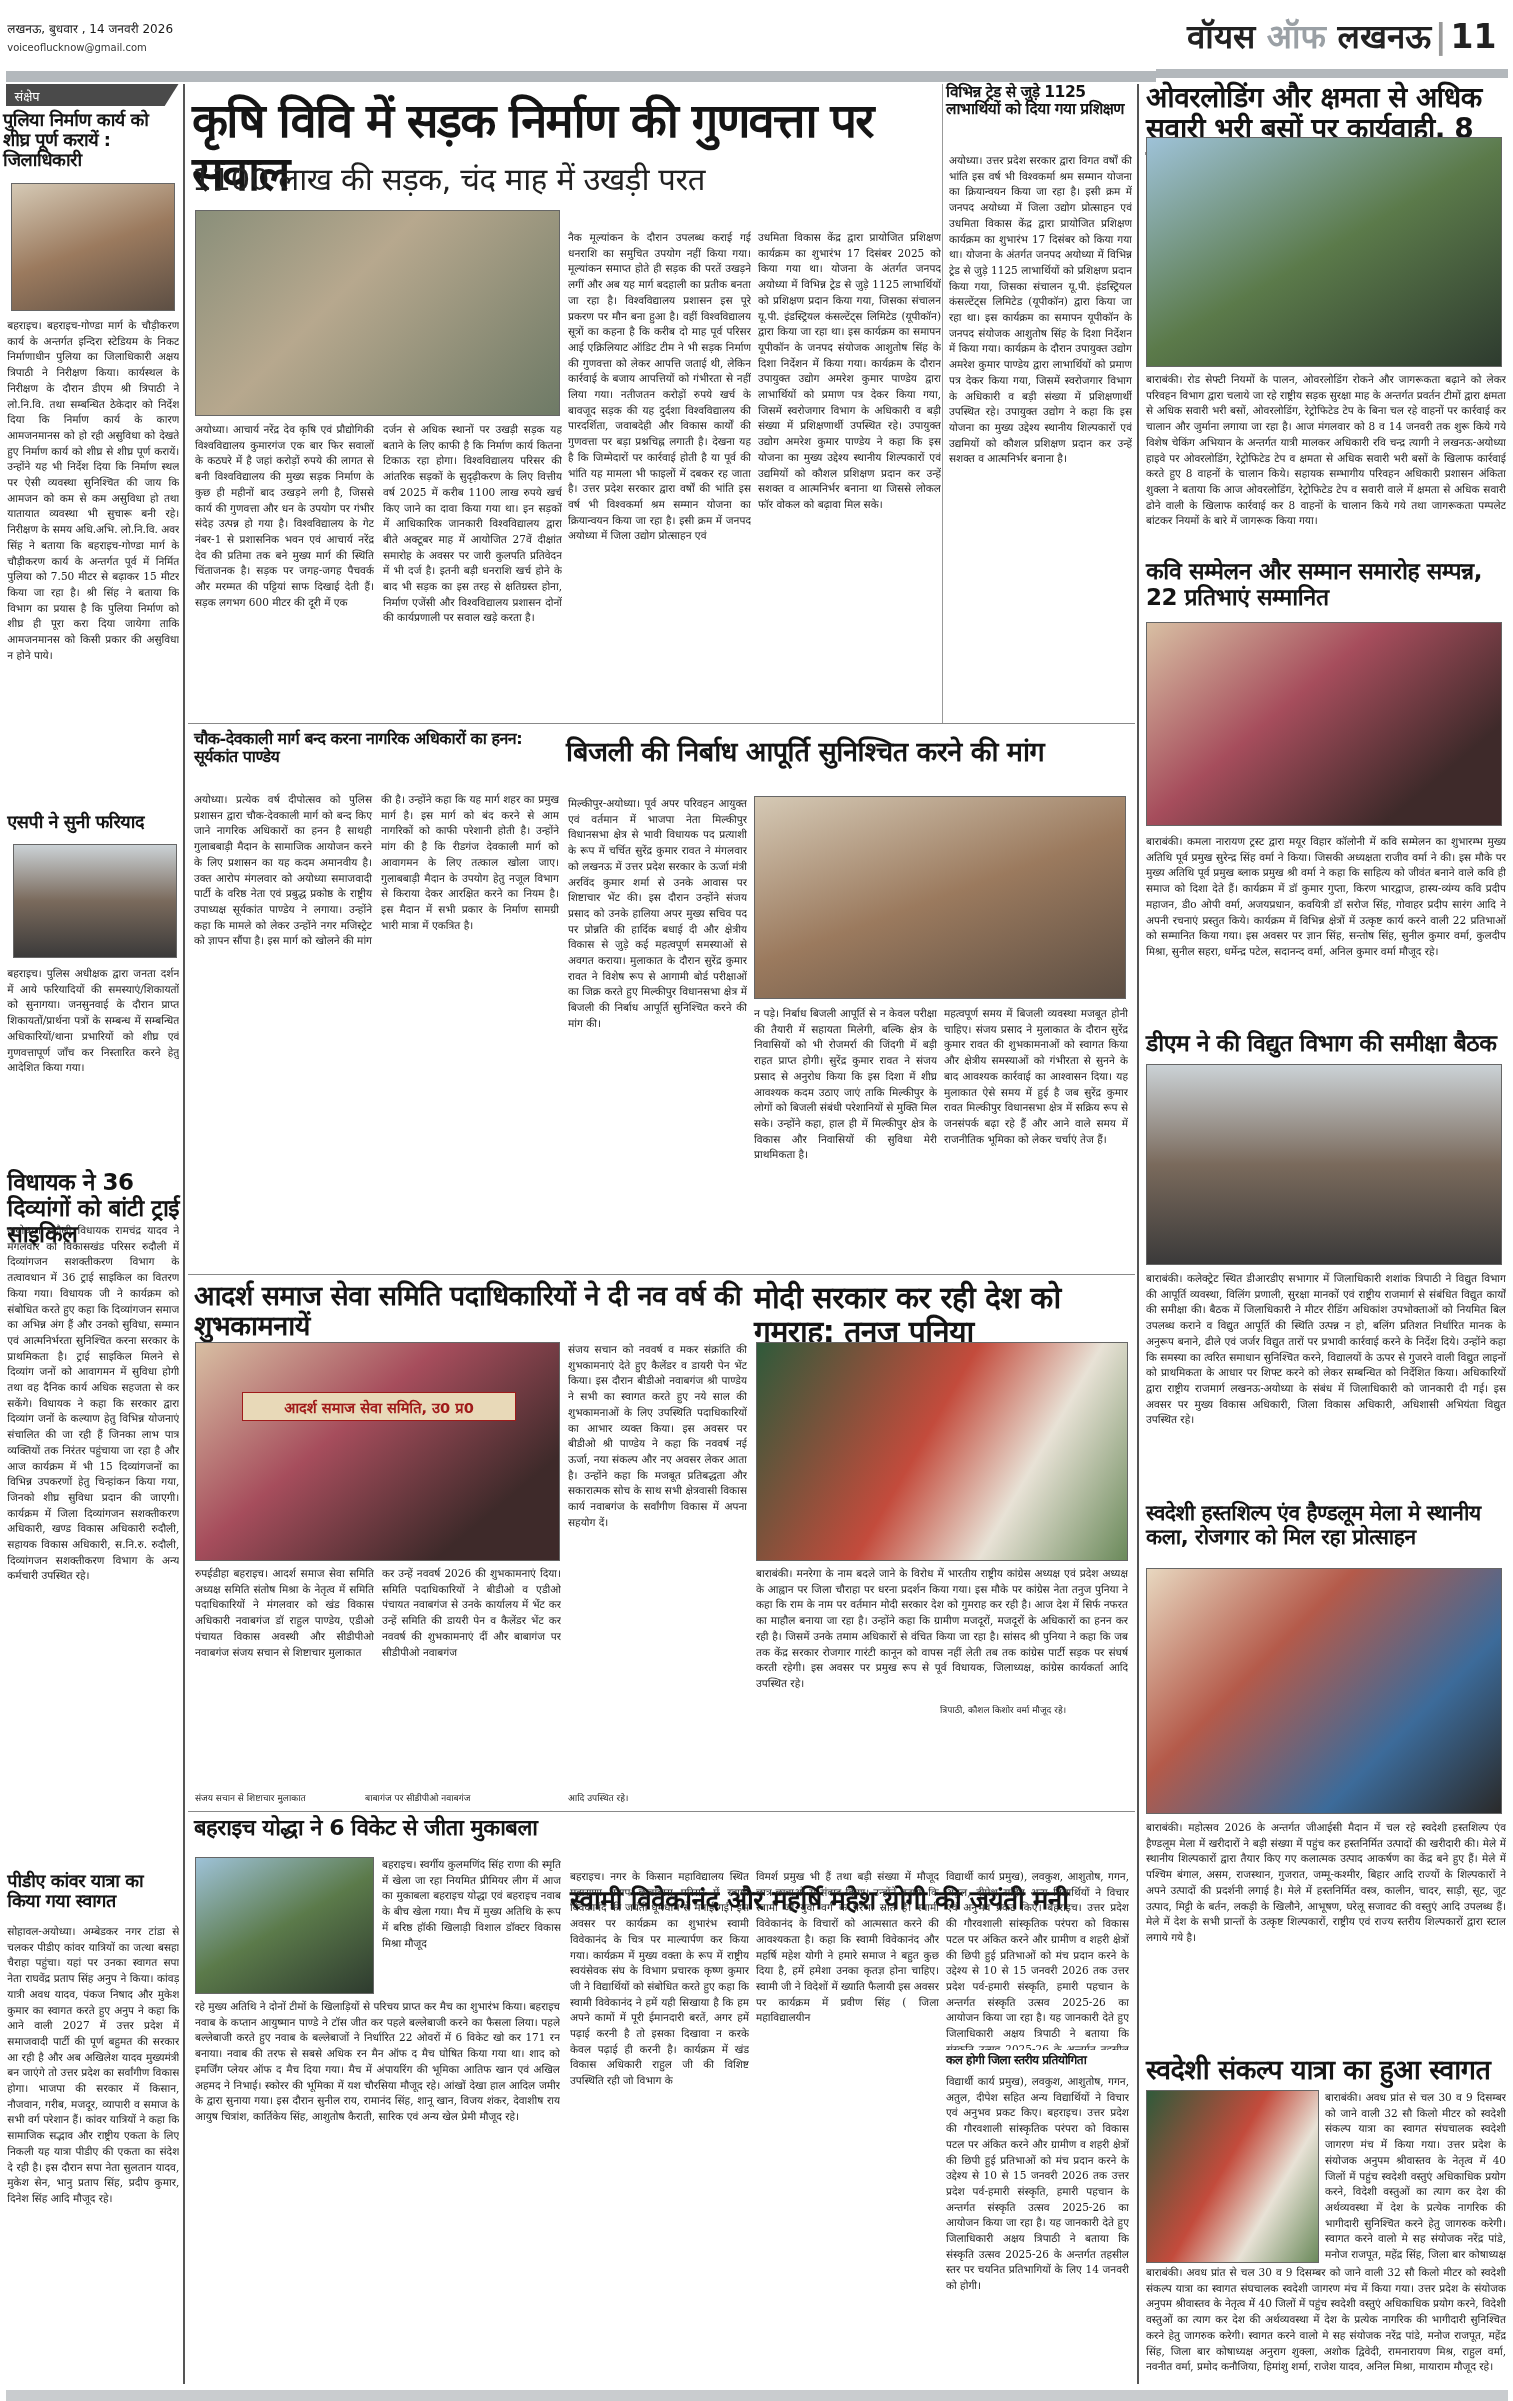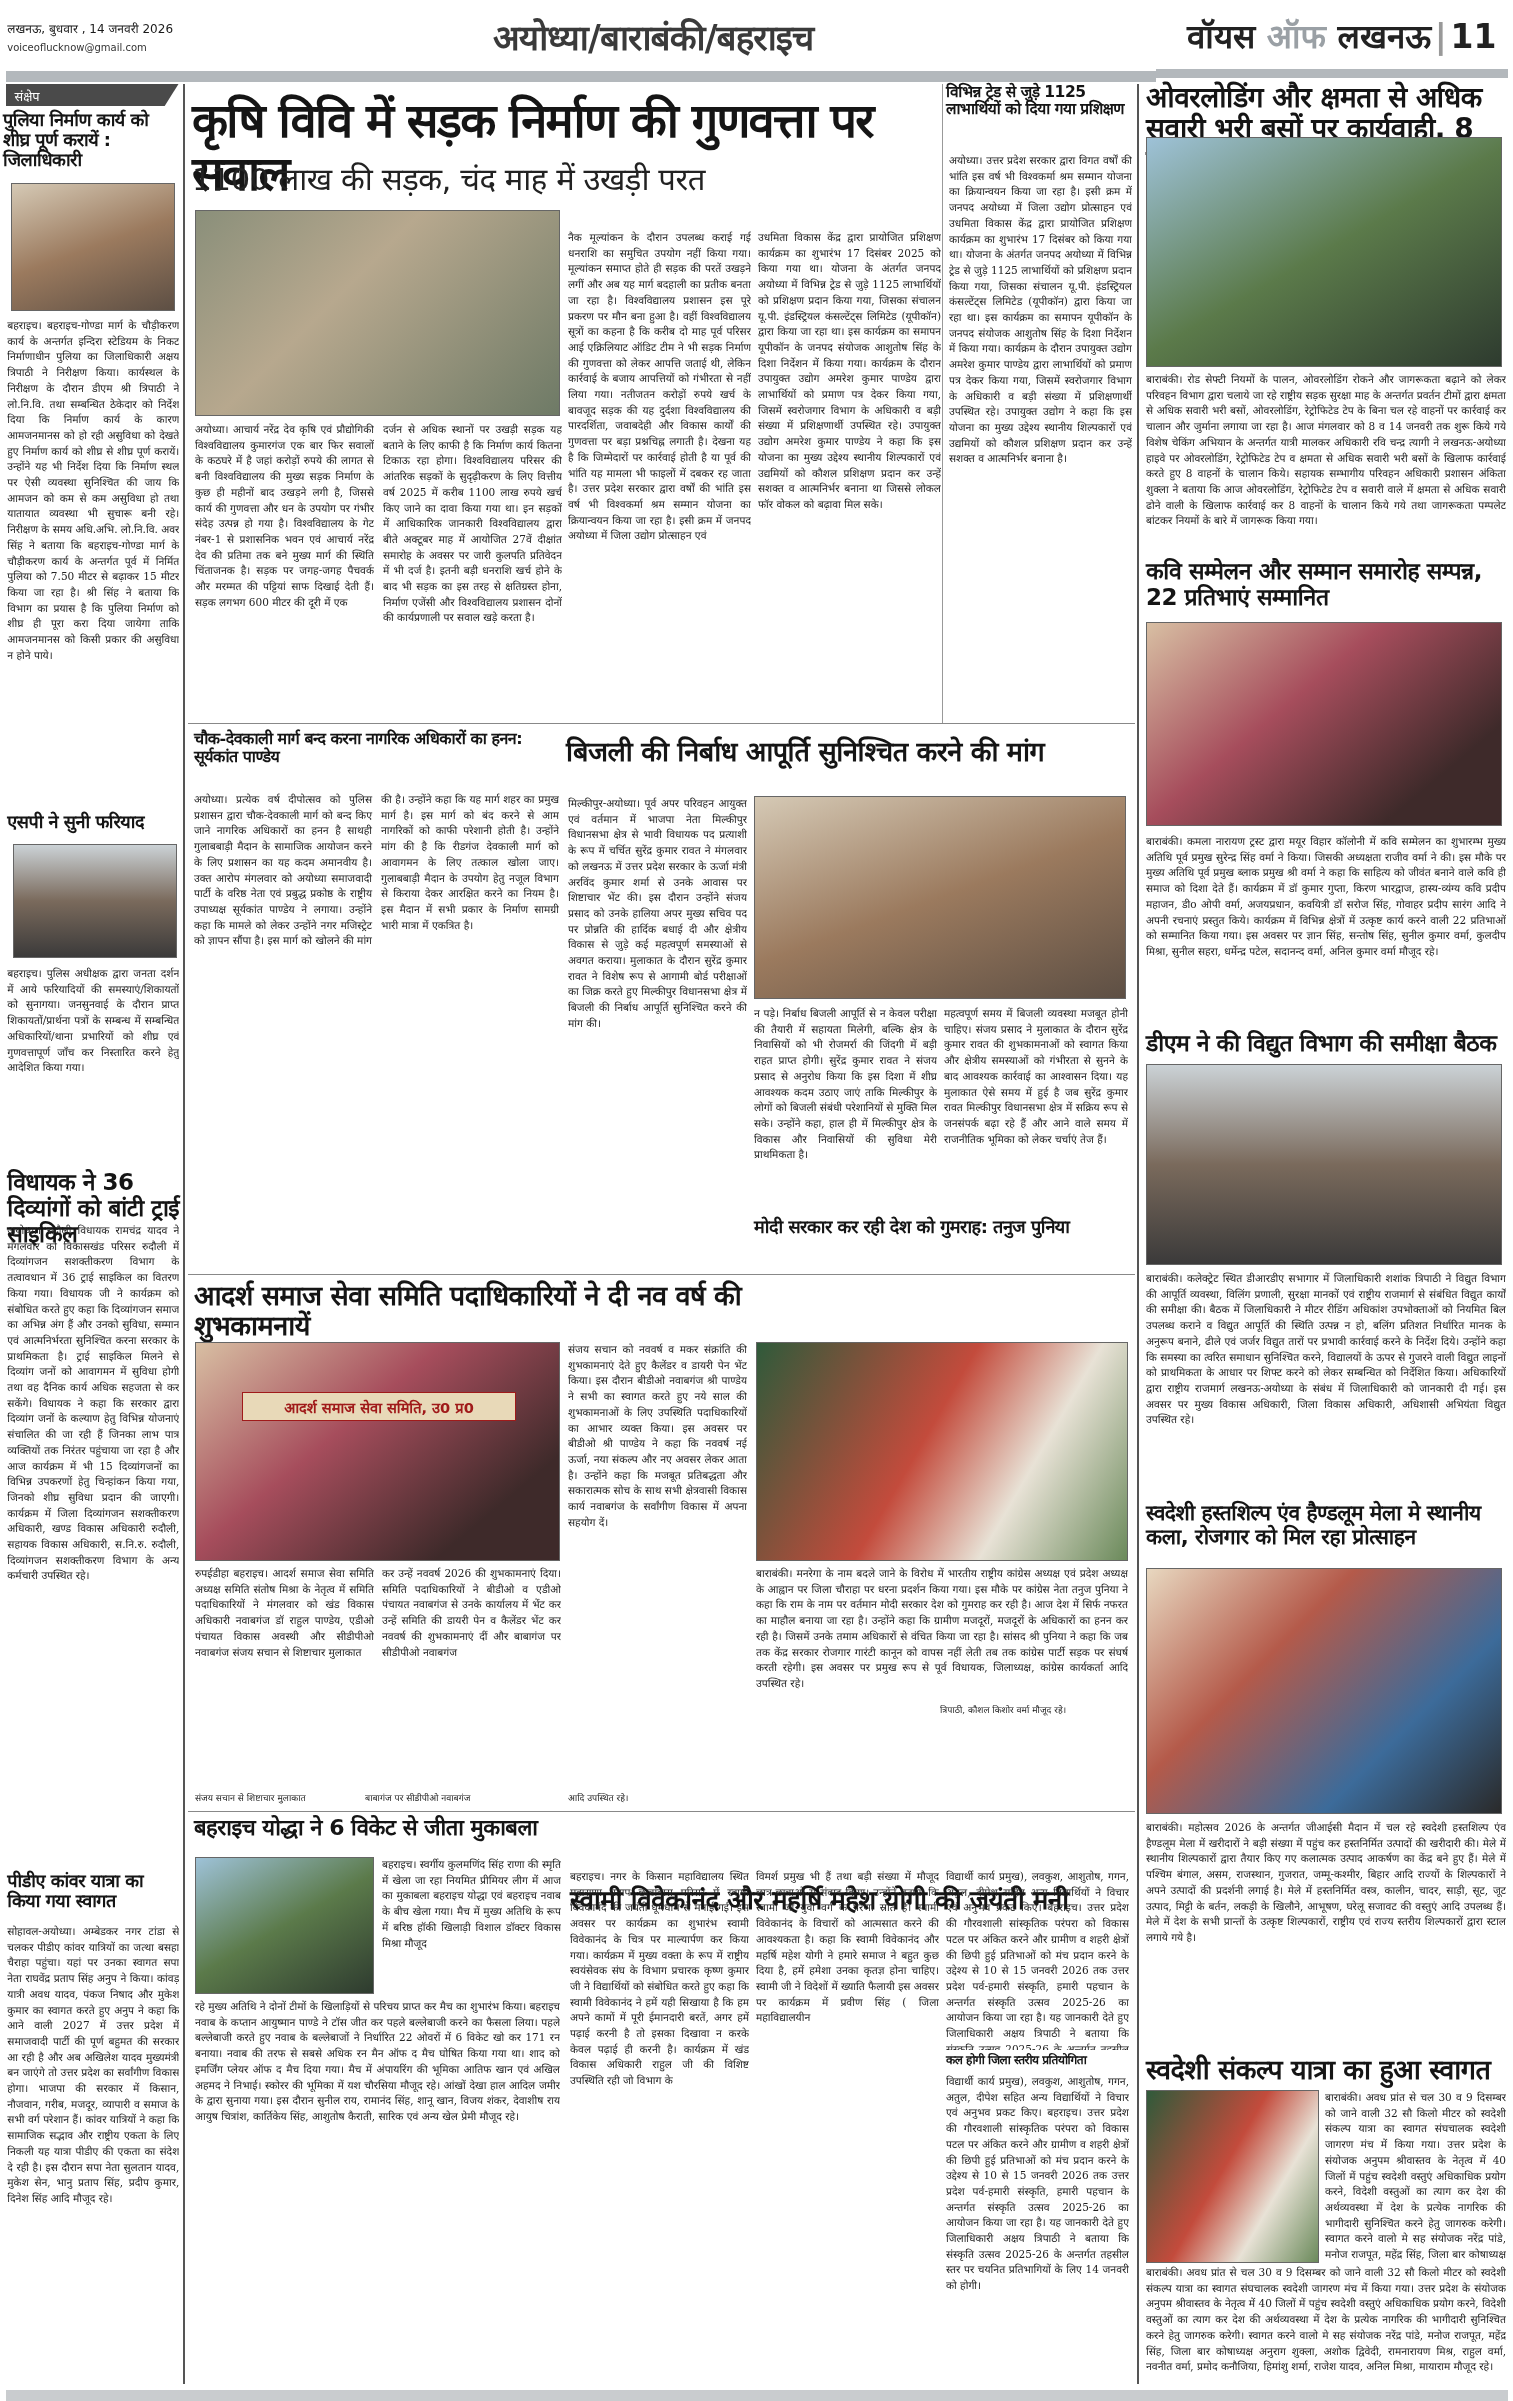--- a/index.html
+++ b/index.html
@@ -25,21 +25,20 @@
 .photo.p7{background:linear-gradient(150deg,#9ec2d8,#5b7a4a 50%,#2e3b2f)}
 .sankshep{left:5.5px;top:84px;width:173px;height:22px;background:#4a4a4a;color:#fff;font-size:12.8px;padding:2.7px 9px;clip-path:polygon(0 0,100% 0,92% 100%,0 100%)}
 .bottom-bar{left:5.5px;top:2390px;width:1502px;height:11px;background:#c9cccf}
 </style>
 </head>
 <body>
 
 <div class="abs masthead">
   <div class="abs dateline">लखनऊ, बुधवार , 14 जनवरी 2026</div>
   <div class="abs email">voiceoflucknow@gmail.com</div>
-  <div class="abs section-title">अयोध्या/बाराबंकी/बहराइच</div>
   <div class="abs brand">
     <span>वॉयस </span><span class="g">ऑफ</span><span> लखनऊ</span><span style="color:#999;margin:0 3.7px">|</span><span>11</span>
   </div>
 </div>
 <div class="abs grey-bar" style="width:1150px"></div>
 <div class="abs grey-bar" style="left:1156px;width:352px;top:69px;height:9px"></div>
 
 <div class="abs sankshep">संक्षेप</div>
 <div class="abs vline" style="left:183px;top:84px;height:2300px"></div>
 
@@ -103,21 +102,21 @@
 
 <div class="abs hline" style="left:188px;top:1274px;width:947px"></div>
 <div class="abs hd" style="left:194px;top:1281px;width:548px;font-size:27px">आदर्श समाज सेवा समिति पदाधिकारियों ने दी नव वर्ष की शुभकामनायें</div>
 <div class="abs photo p4" style="left:195px;top:1342px;width:365px;height:219px">
   <div style="position:absolute;left:46px;top:49px;width:274px;background:#e8d9b8;color:#a01a1a;font-weight:bold;font-size:14.6px;text-align:center;padding:3.7px;border:0.9px solid #a01a1a">आदर्श समाज सेवा समिति, उ0 प्र0</div>
 </div>
 <div class="abs text" style="left:568px;top:1342px;width:179px;height:445px">संजय सचान को नववर्ष व मकर संक्रांति की शुभकामनाएं देते हुए कैलेंडर व डायरी पेन भेंट किया। इस दौरान बीडीओ नवाबगंज श्री पाण्डेय ने सभी का स्वागत करते हुए नये साल की शुभकामनाओं के लिए उपस्थिति पदाधिकारियों का आभार व्यक्त किया। इस अवसर पर बीडीओ श्री पाण्डेय ने कहा कि नववर्ष नई ऊर्जा, नया संकल्प और नए अवसर लेकर आता है। उन्होंने कहा कि मजबूत प्रतिबद्धता और सकारात्मक सोच के साथ सभी क्षेत्रवासी विकास कार्य नवाबगंज के सर्वांगीण विकास में अपना सहयोग दें।</div>
 <div class="abs text" style="left:195px;top:1566px;width:179px;height:221px">रुपईडीहा बहराइच। आदर्श समाज सेवा समिति अध्यक्ष समिति संतोष मिश्रा के नेतृत्व में समिति पदाधिकारियों ने मंगलवार को खंड विकास अधिकारी नवाबगंज डॉ राहुल पाण्डेय, एडीओ पंचायत विकास अवस्थी और सीडीपीओ नवाबगंज संजय सचान से शिष्टाचार मुलाकात</div>
 <div class="abs text" style="left:382px;top:1566px;width:179px;height:221px">कर उन्हें नववर्ष 2026 की शुभकामनाएं दिया। समिति पदाधिकारियों ने बीडीओ व एडीओ पंचायत नवाबगंज से उनके कार्यालय में भेंट कर उन्हें समिति की डायरी पेन व कैलेंडर भेंट कर नववर्ष की शुभकामनाएं दीं और बाबागंज पर सीडीपीओ नवाबगंज</div>
 
-<div class="abs hd" style="left:754px;top:1217px;width:378px;font-size:18px">मोदी सरकार कर रही देश को गुमराह: तनुज पुनिया</div>
+<div class="abs hd" style="left:754px;top:1281px;width:378px;font-size:30px">मोदी सरकार कर रही देश को गुमराह: तनुज पुनिया</div>
 <div class="abs photo p3" style="left:756px;top:1342px;width:372px;height:219px"></div>
 <div class="abs text" style="left:756px;top:1566px;width:372px;height:225px">बाराबंकी। मनरेगा के नाम बदले जाने के विरोध में भारतीय राष्ट्रीय कांग्रेस अध्यक्ष एवं प्रदेश अध्यक्ष के आह्वान पर जिला चौराहा पर धरना प्रदर्शन किया गया। इस मौके पर कांग्रेस नेता तनुज पुनिया ने कहा कि राम के नाम पर वर्तमान मोदी सरकार देश को गुमराह कर रही है। आज देश में सिर्फ नफरत का माहौल बनाया जा रहा है। उन्होंने कहा कि ग्रामीण मजदूरों, मजदूरों के अधिकारों का हनन कर रही है। जिसमें उनके तमाम अधिकारों से वंचित किया जा रहा है। सांसद श्री पुनिया ने कहा कि जब तक केंद्र सरकार रोजगार गारंटी कानून को वापस नहीं लेती तब तक कांग्रेस पार्टी सड़क पर संघर्ष करती रहेगी। इस अवसर पर प्रमुख रूप से पूर्व विधायक, जिलाध्यक्ष, कांग्रेस कार्यकर्ता आदि उपस्थित रहे।</div>
 
 <div class="abs text" style="left:195px;top:1791px;width:164px;height:16.4px;font-size:9px">संजय सचान से शिष्टाचार मुलाकात</div>
 <div class="abs text" style="left:365px;top:1791px;width:183px;height:16.4px;font-size:9px">बाबागंज पर सीडीपीओ नवाबगंज</div>
 <div class="abs text" style="left:568px;top:1791px;width:179px;height:16.4px;font-size:9px">आदि उपस्थित रहे।</div>
 <div class="abs text" style="left:940px;top:1703px;width:188px;height:16.4px;font-size:9px">त्रिपाठी, कौशल किशोर वर्मा मौजूद रहे।</div>
 
 <div class="abs hline" style="left:188px;top:1811px;width:947px"></div>
 <div class="abs hd" style="left:194px;top:1816px;width:365px;font-size:22px">बहराइच योद्धा ने 6 विकेट से जीता मुकाबला</div>

